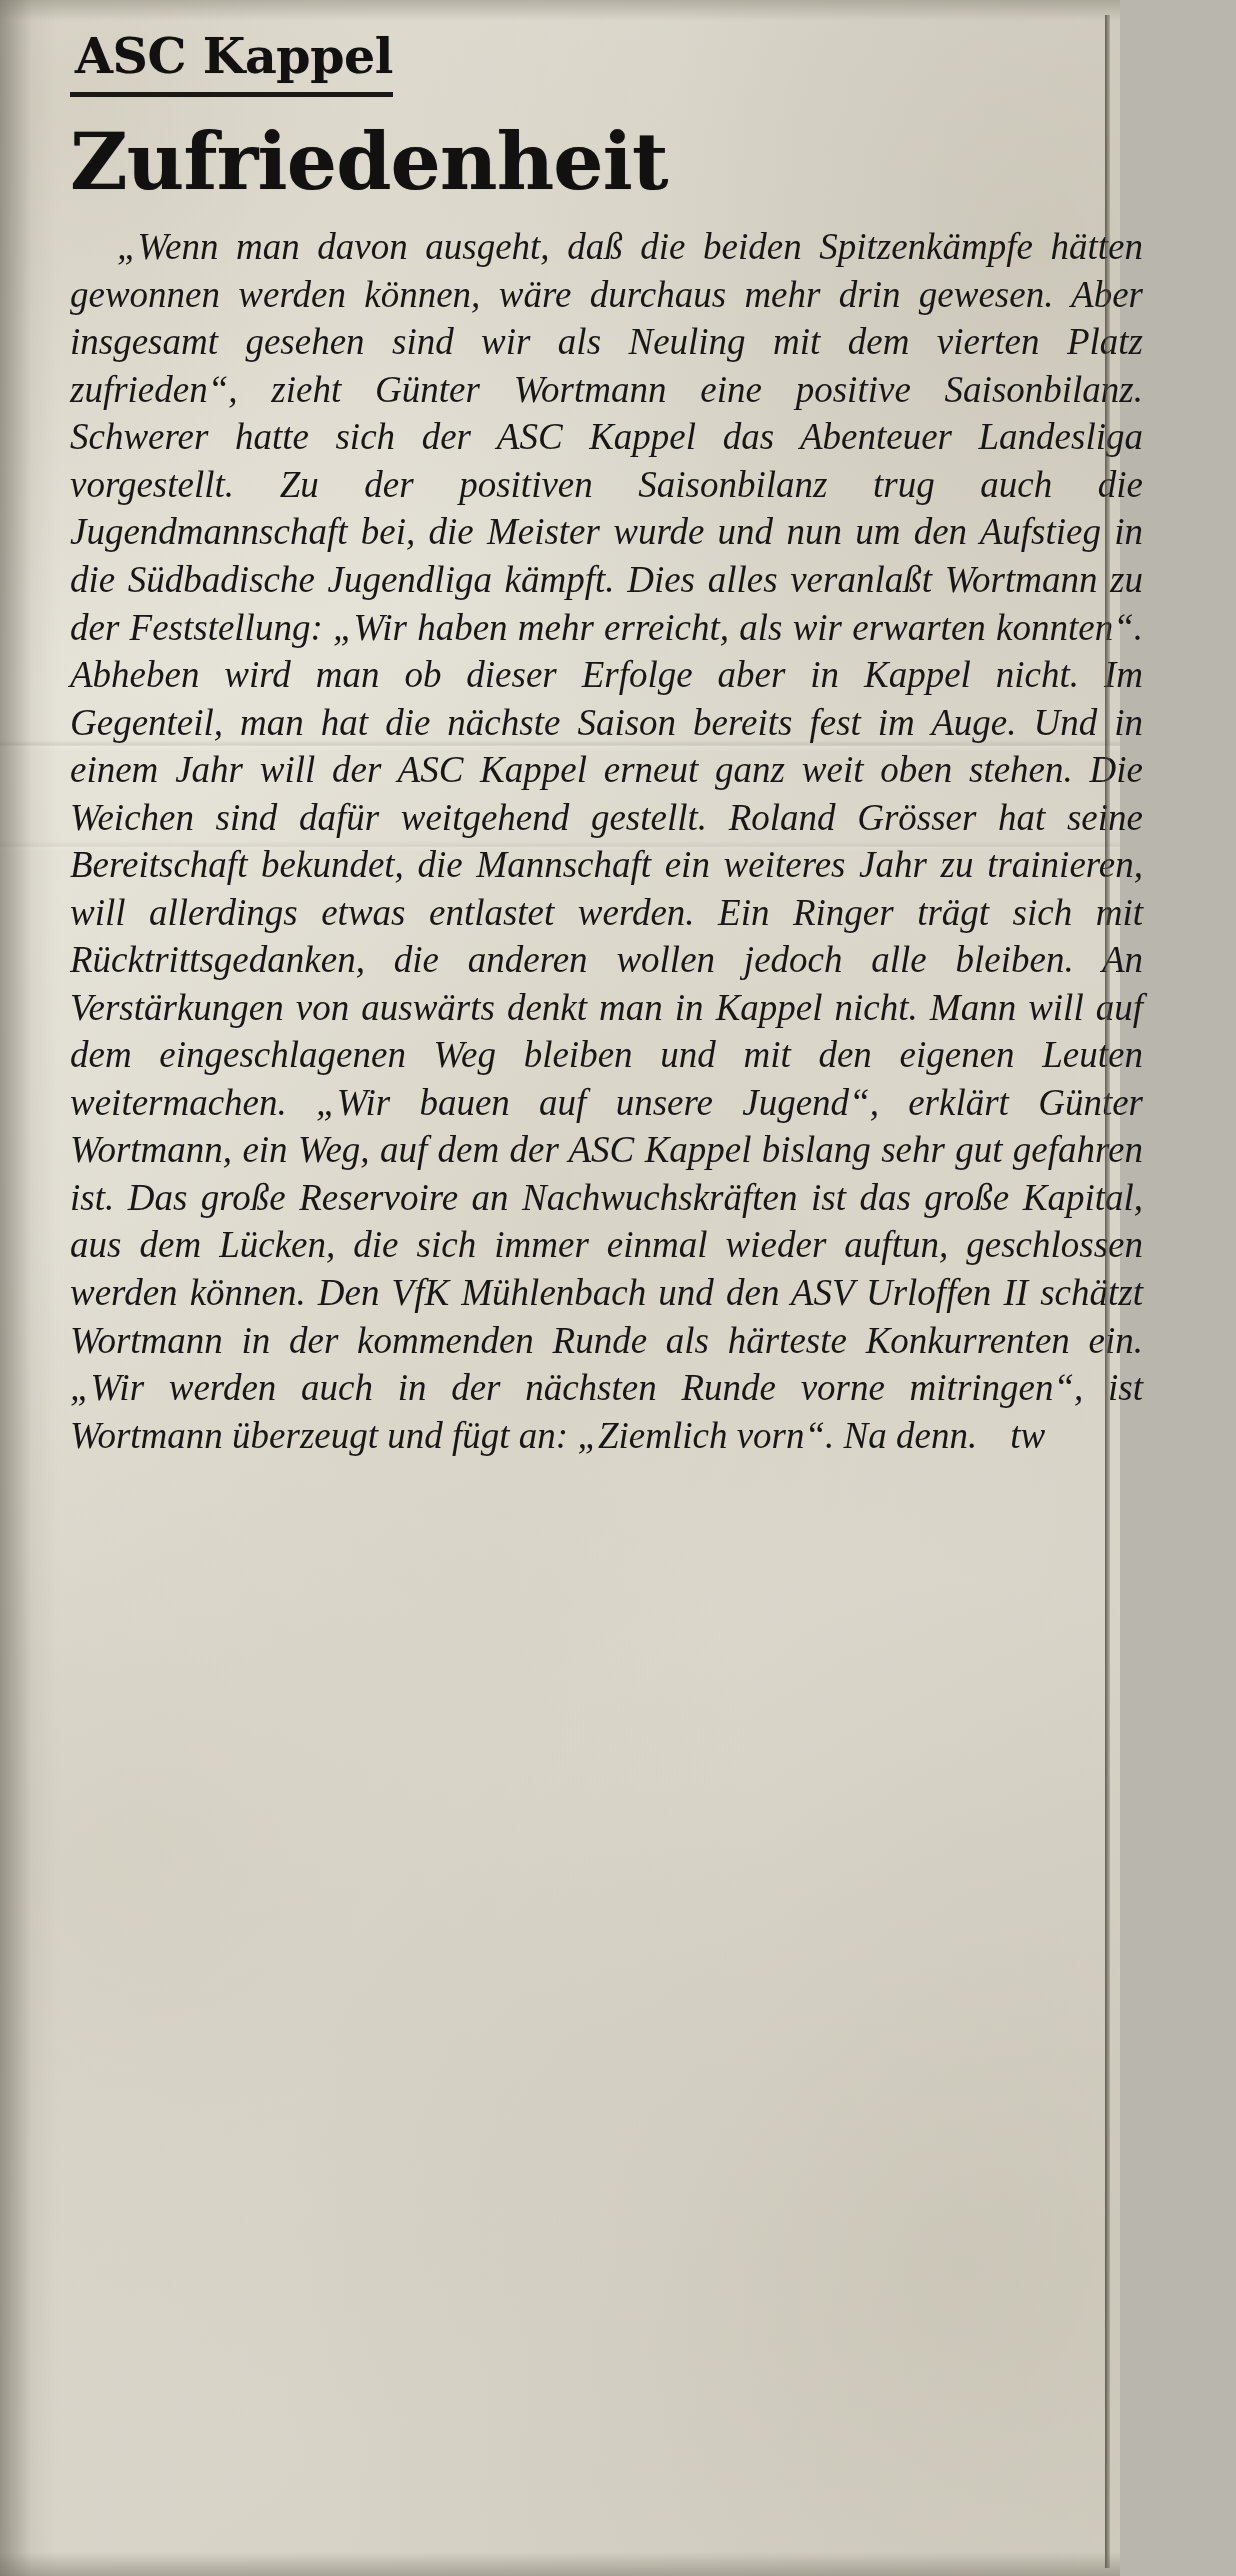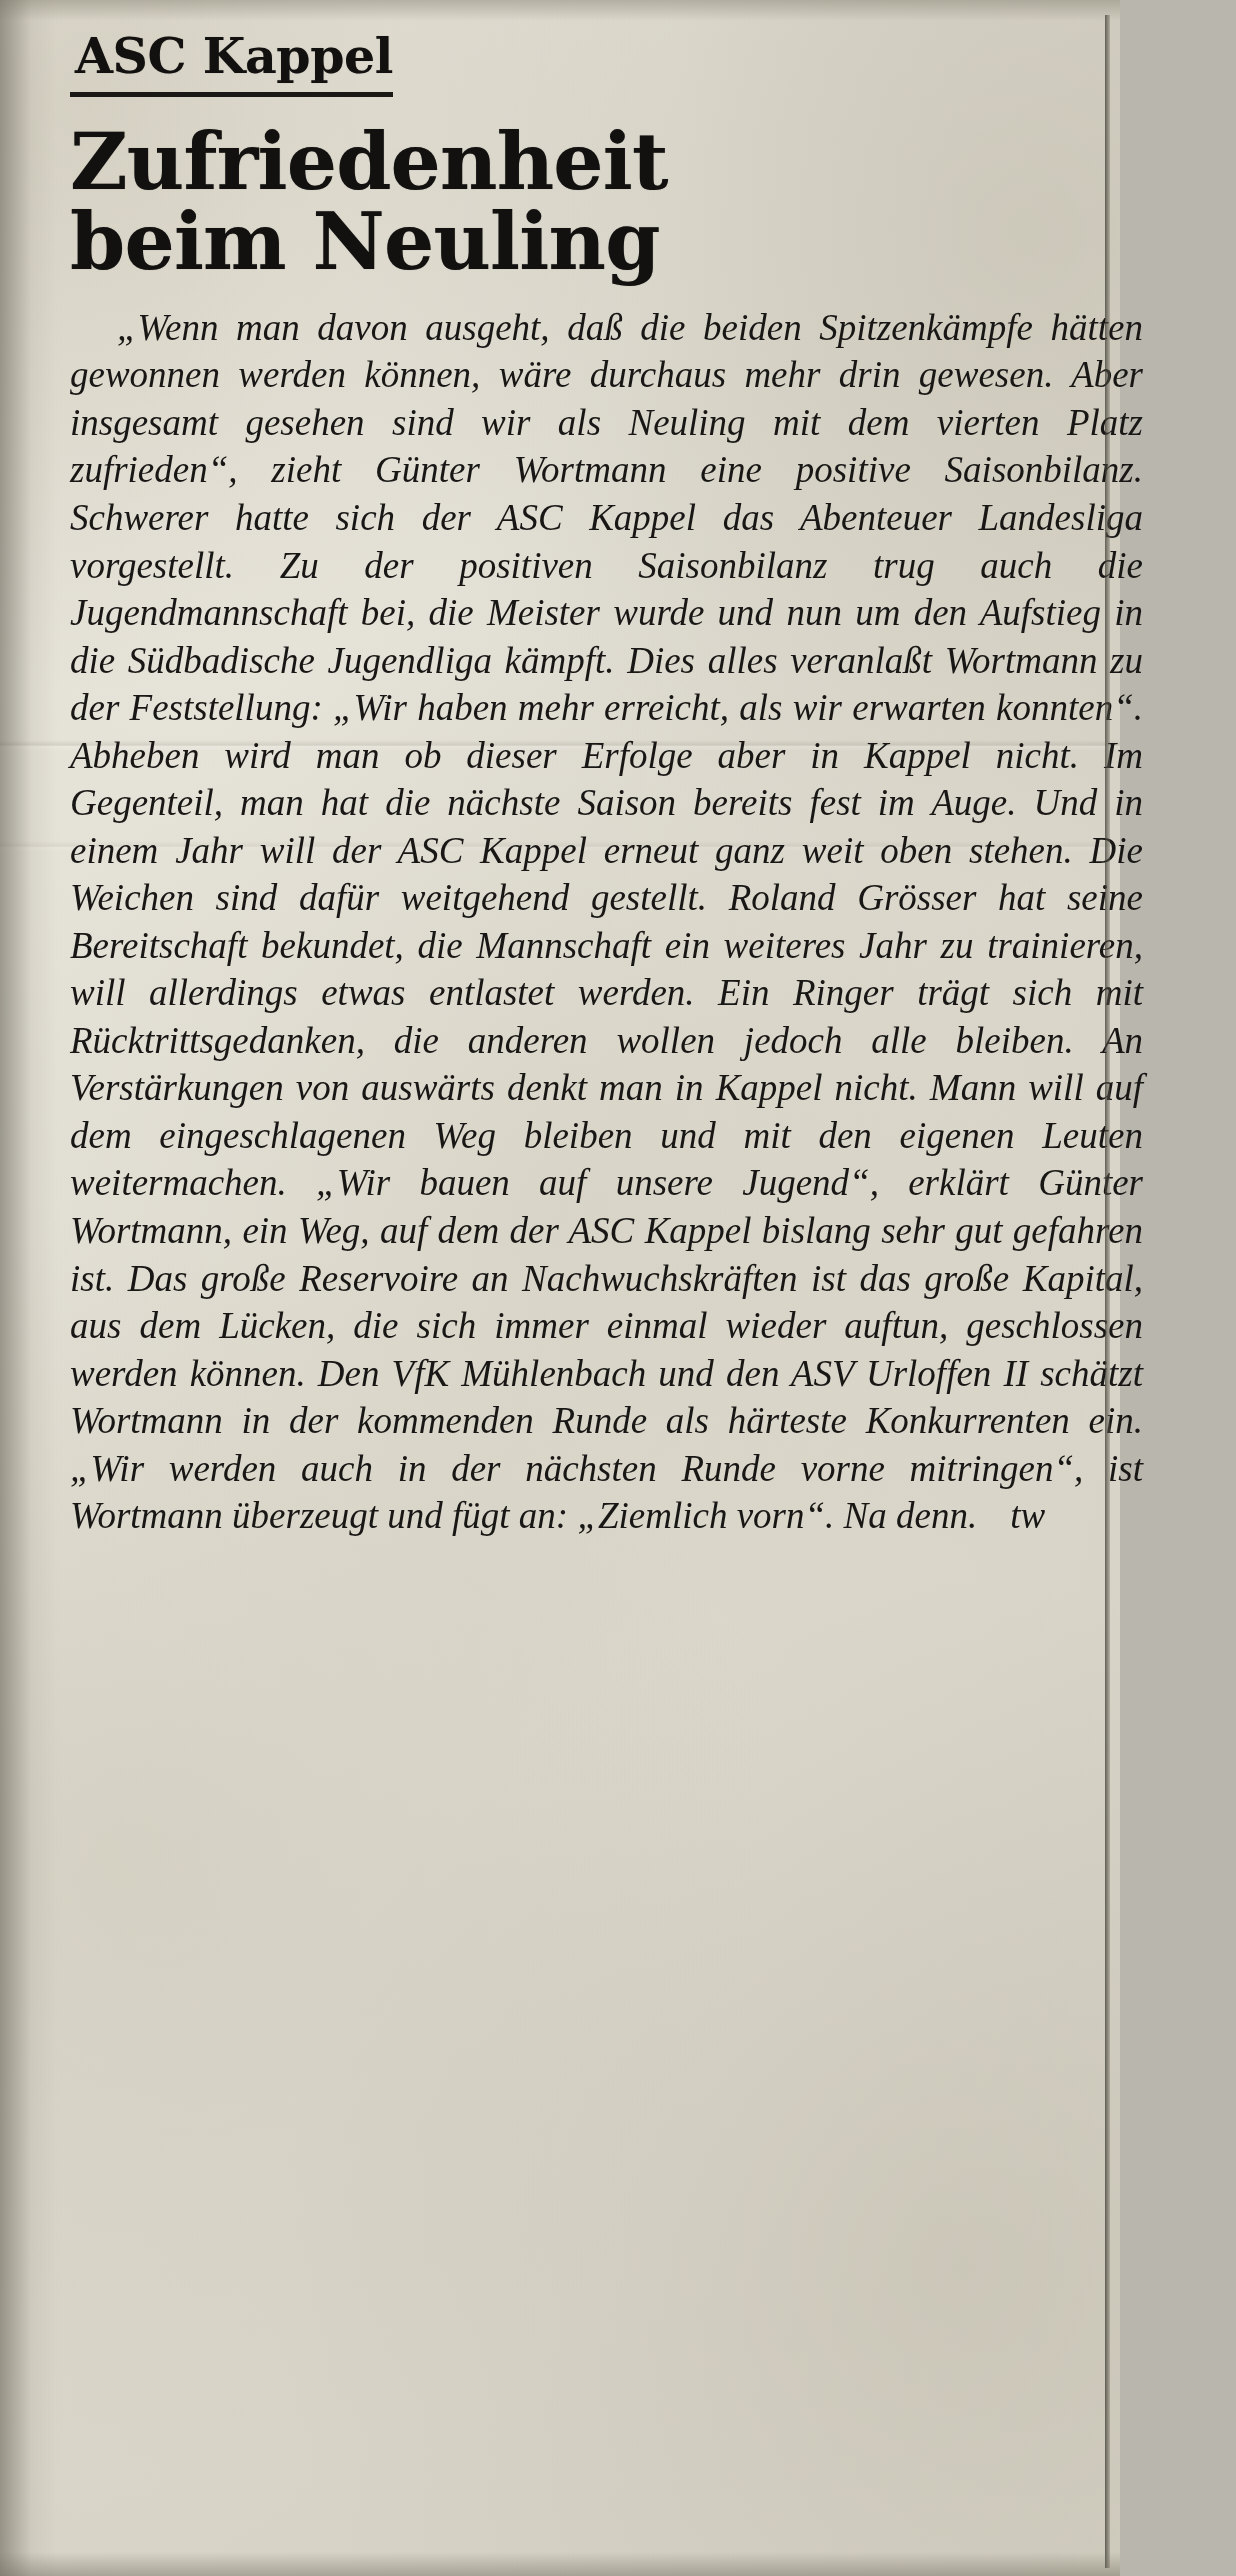--- a/index.html
+++ b/index.html
@@ -138,21 +138,20 @@
 <div class="clipping">
   <div class="paper-noise"></div>
   <div class="crease crease-1"></div>
   <div class="crease crease-2"></div>
 
   <div class="article">
     <h2 class="kicker">ASC Kappel</h2>
 
     <h1 class="headline">
       <span class="line">Zufriedenheit</span>
-      <span class="line">beim Neuling</span>
     </h1>
 
     <p class="body-text"><span class="indent">„Wenn man davon ausgeht, daß die beiden Spitzenkämpfe hätten gewonnen werden können, wäre durchaus mehr drin gewesen. Aber insgesamt gesehen sind wir als Neuling mit dem vierten Platz zufrieden“, zieht Günter Wortmann eine positive Saisonbilanz. Schwerer hatte sich der ASC Kappel das Abenteuer Landesliga vorgestellt. Zu der positiven Saisonbilanz trug auch die Jugendmannschaft bei, die Meister wurde und nun um den Aufstieg in die Südbadische Jugendliga kämpft. Dies alles veranlaßt Wortmann zu der Feststellung: „Wir haben mehr erreicht, als wir erwarten konnten“. Abheben wird man ob dieser Erfolge aber in Kappel nicht. Im Gegenteil, man hat die nächste Saison bereits fest im Auge. Und in einem Jahr will der ASC Kappel erneut ganz weit oben stehen. Die Weichen sind dafür weitgehend gestellt. Roland Grösser hat seine Bereitschaft bekundet, die Mannschaft ein weiteres Jahr zu trainieren, will allerdings etwas entlastet werden. Ein Ringer trägt sich mit Rücktrittsgedanken, die anderen wollen jedoch alle bleiben. An Verstärkungen von auswärts denkt man in Kappel nicht. Mann will auf dem eingeschlagenen Weg bleiben und mit den eigenen Leuten weitermachen. „Wir bauen auf unsere Jugend“, erklärt Günter Wortmann, ein Weg, auf dem der ASC Kappel bislang sehr gut gefahren ist. Das große Reservoire an Nachwuchskräften ist das große Kapital, aus dem Lücken, die sich immer einmal wieder auftun, geschlossen werden können. Den VfK Mühlenbach und den ASV Urloffen II schätzt Wortmann in der kommenden Runde als härteste Konkurrenten ein. „Wir werden auch in der nächsten Runde vorne mitringen“, ist Wortmann überzeugt und fügt an: „Ziemlich vorn“. Na denn.</span><span class="signoff">tw</span></p>
   </div>
 
   <div class="edge-left"></div>
   <div class="edge-right-line"></div>
   <div class="edge-top"></div>
   <div class="edge-bottom"></div>
 </div>

